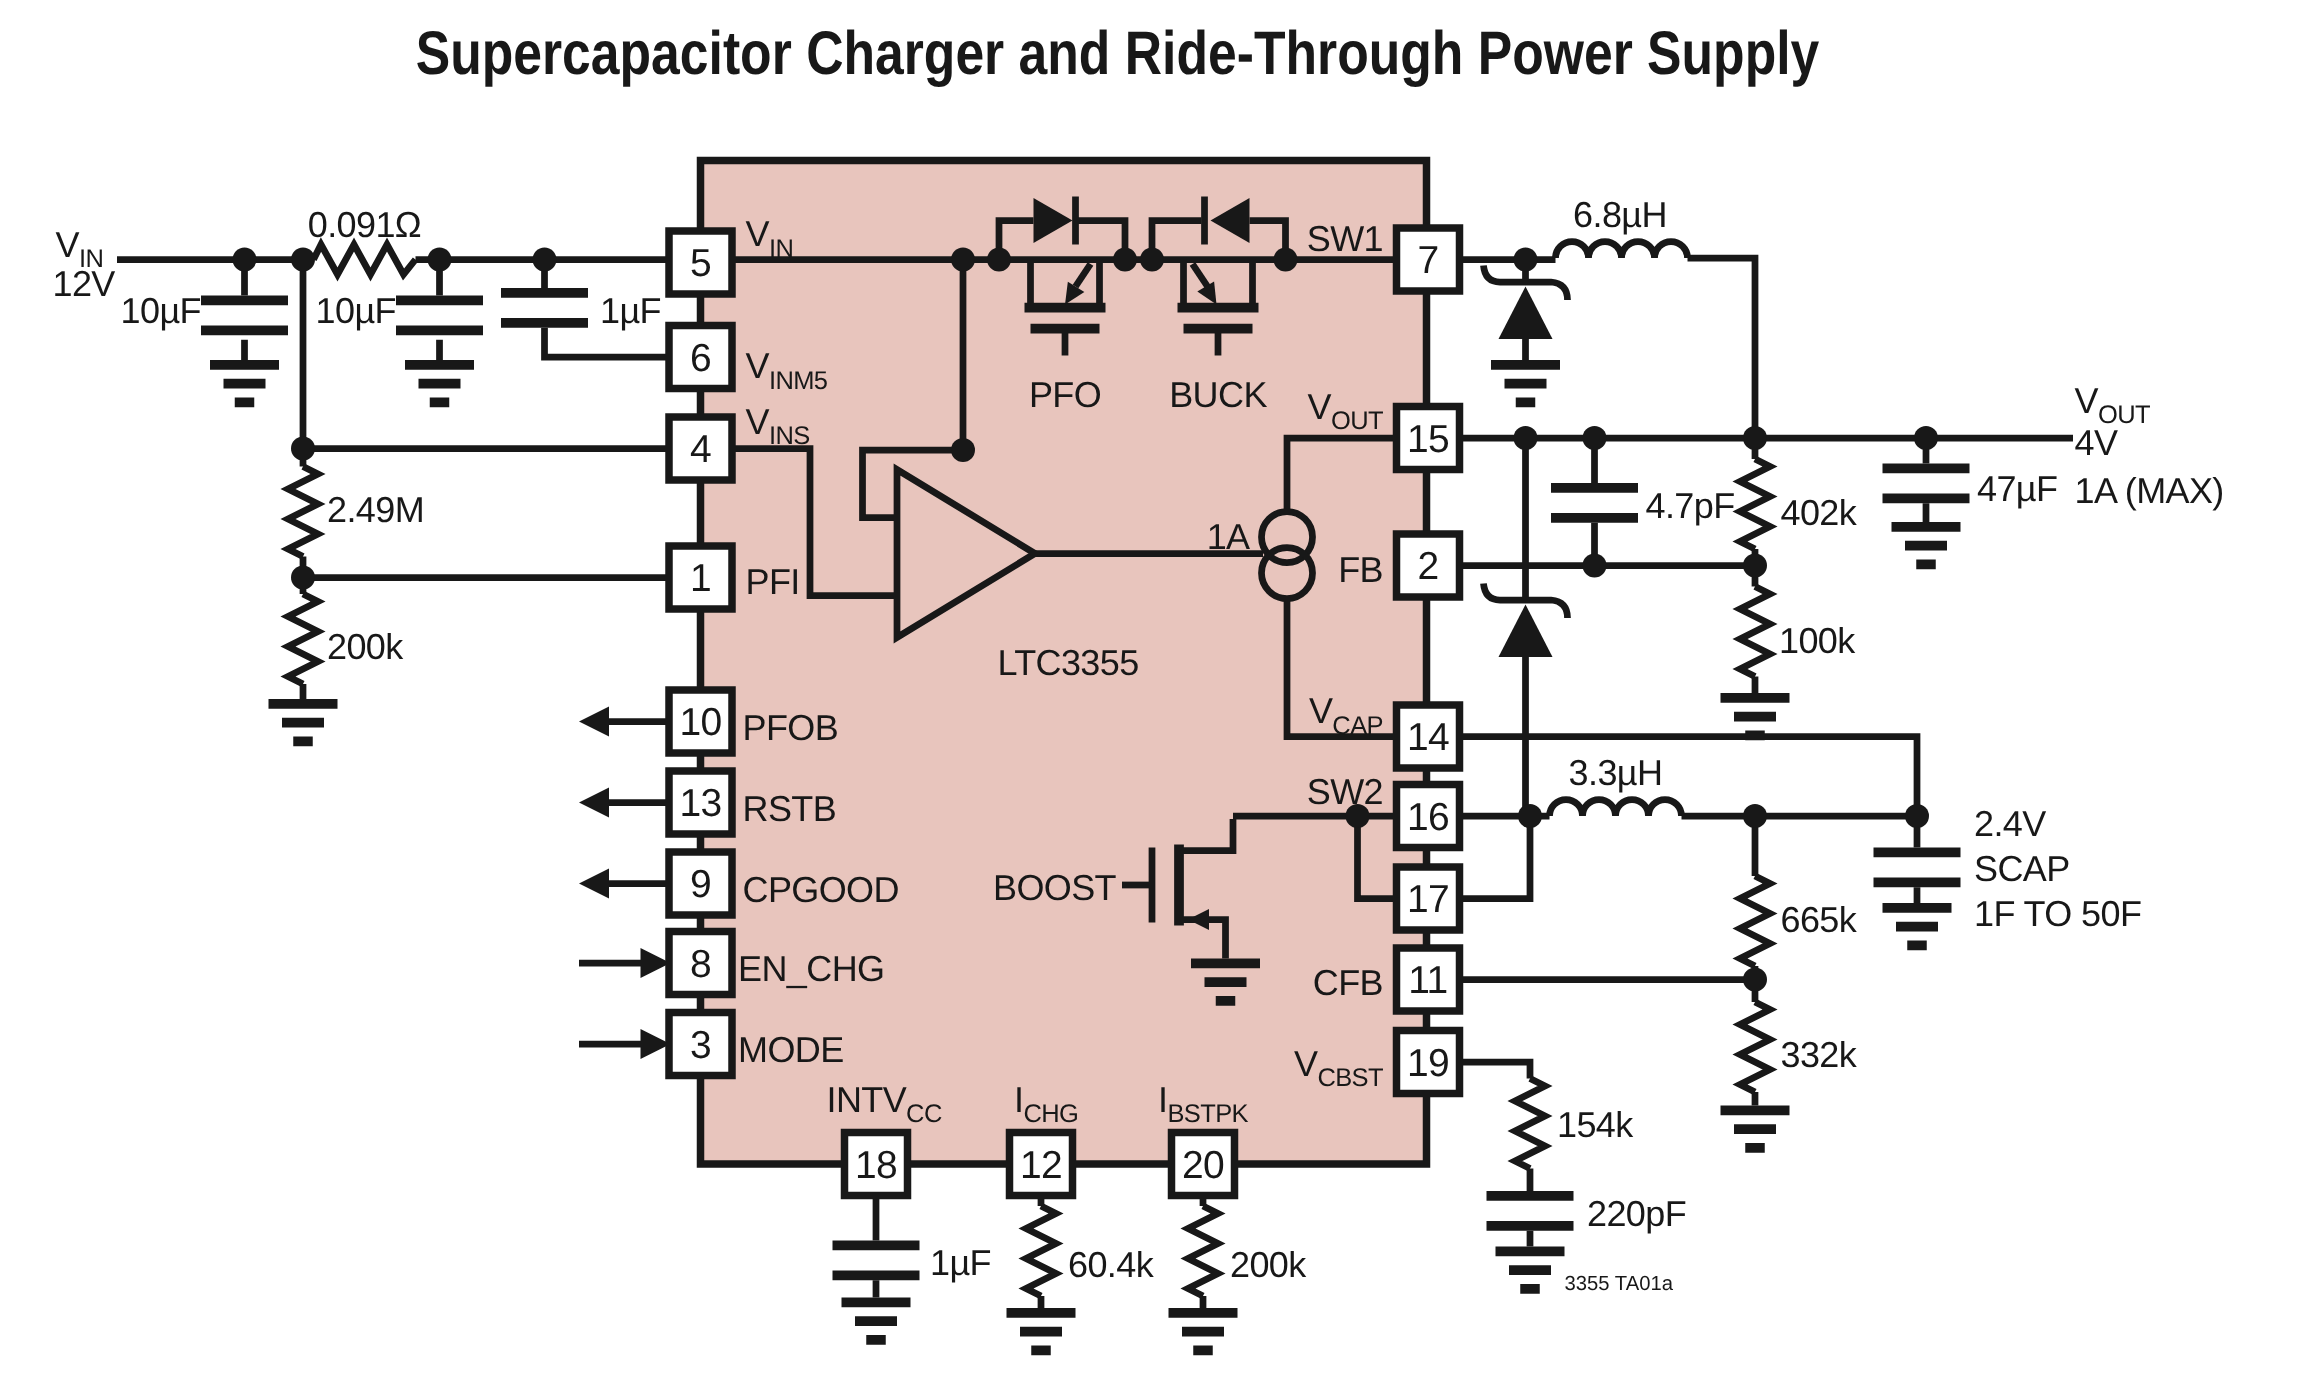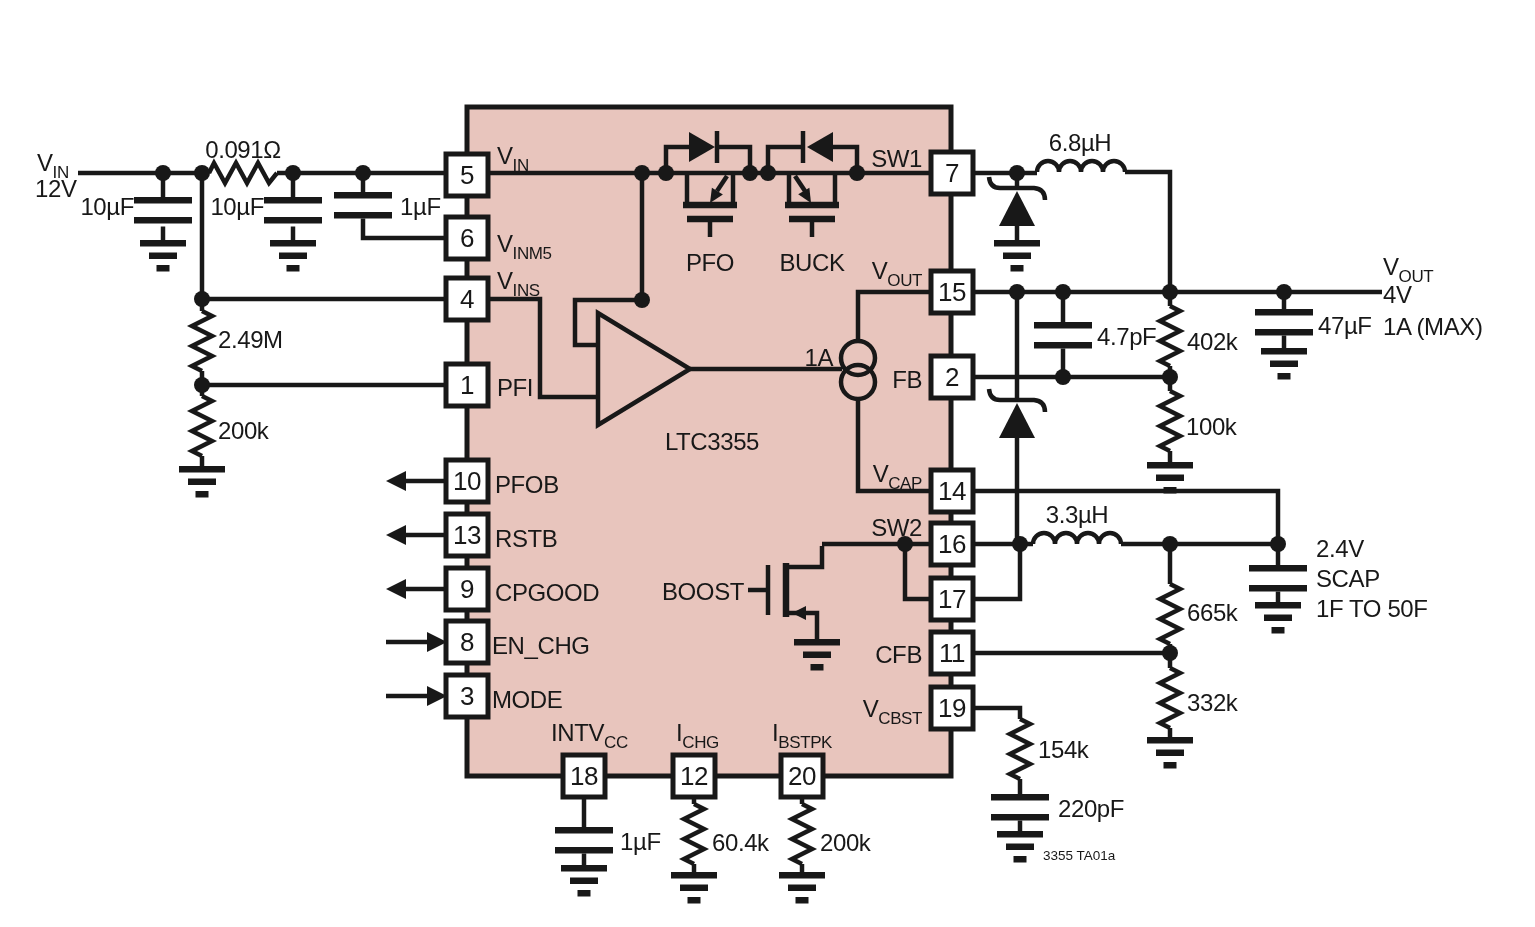--- a/index.html
+++ b/index.html
@@ -17,20 +17,21 @@
   .pnum{font-size:26px;text-anchor:middle;}
   .mid{text-anchor:middle;}
   .end{text-anchor:end;}
   .tiny{font-size:13.5px;letter-spacing:0;}
   .pinbox{fill:#fff;stroke:#181818;stroke-width:5;}
 </style>
 </head>
 <body>
 
 <div id="canvas">
+  <div id="title"><span>Supercapacitor Charger and Ride-Through Power Supply</span></div>
 
   <svg width="1535" height="927" viewBox="0 0 1535 927">
     <defs>
       <g id="gnd">
         <rect x="-23" y="0" width="46" height="6.5" class="f"></rect>
         <rect x="-14" y="12.5" width="28" height="6.5" class="f"></rect>
         <rect x="-6.5" y="25" width="13" height="6.5" class="f"></rect>
       </g>
       <g id="cap">
         <rect x="-29" y="0" width="58" height="6.5" class="f"></rect>

